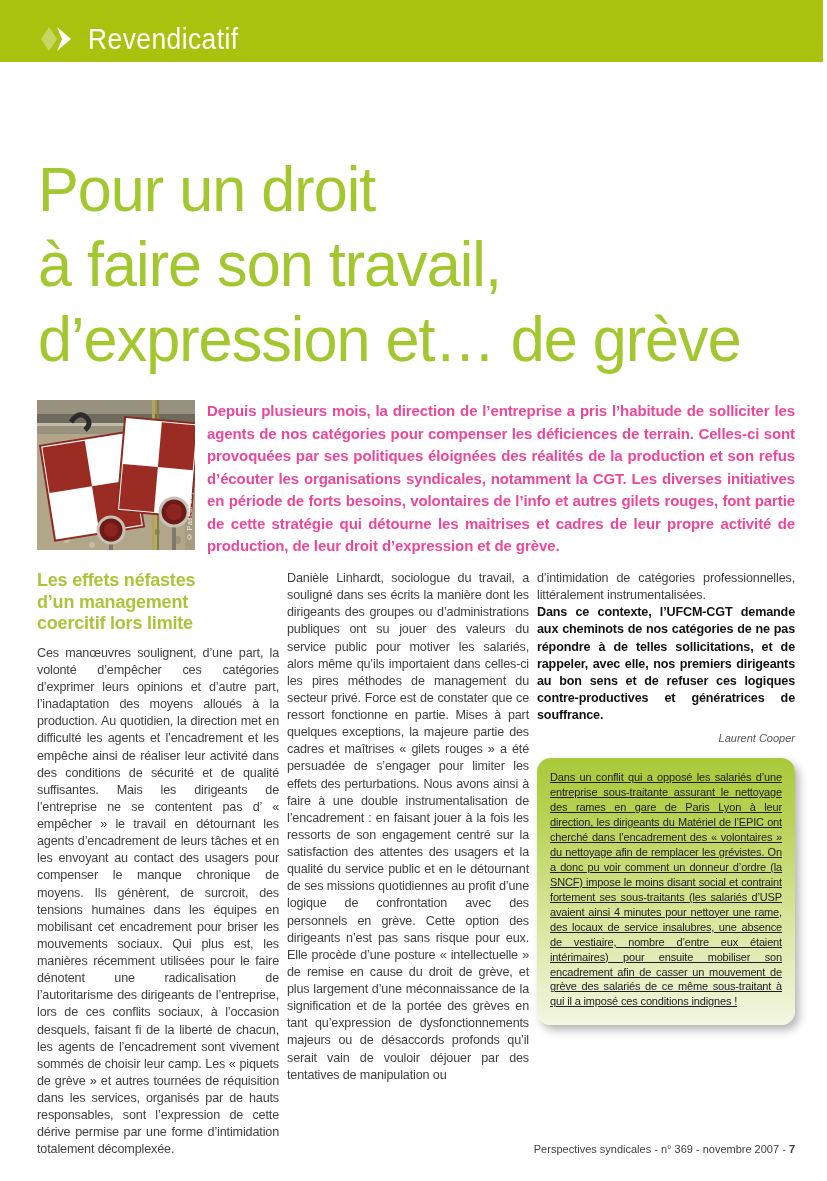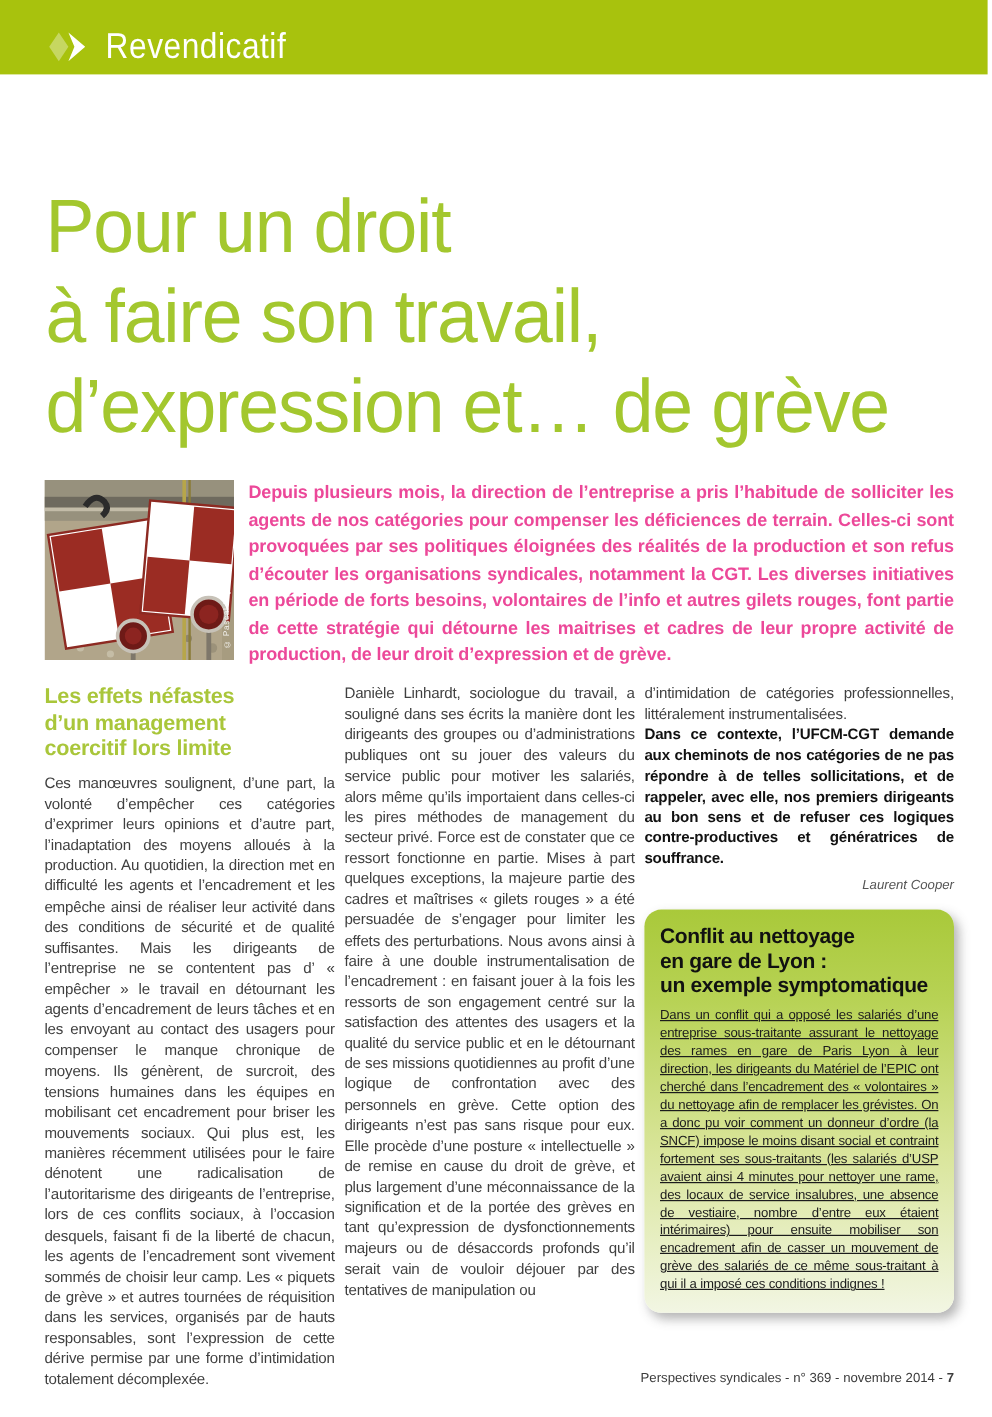--- a/index.html
+++ b/index.html
@@ -163,26 +163,23 @@
     <div class="col">
       <p class="body-text">Danièle Linhardt, sociologue du travail, a souligné dans ses écrits la manière dont les dirigeants des groupes ou d’administrations publiques ont su jouer des valeurs du service public pour motiver les salariés, alors même qu’ils importaient dans celles-ci les pires méthodes de management du secteur privé. Force est de constater que ce ressort fonctionne en partie. Mises à part quelques exceptions, la majeure partie des cadres et maîtrises « gilets rouges » a été persuadée de s’engager pour limiter les effets des perturbations. Nous avons ainsi à faire à une double instrumentalisation de l’encadrement : en faisant jouer à la fois les ressorts de son engagement centré sur la satisfaction des attentes des usagers et la qualité du service public et en le détournant de ses missions quotidiennes au profit d’une logique de confrontation avec des personnels en grève. Cette option des dirigeants n’est pas sans risque pour eux. Elle procède d’une posture « intellectuelle » de remise en cause du droit de grève, et plus largement d’une méconnaissance de la signification et de la portée des grèves en tant qu’expression de dysfonctionnements majeurs ou de désaccords profonds qu’il serait vain de vouloir déjouer par des tentatives de manipulation ou</p>
     </div>
 
     <div class="col">
       <p class="body-text">d’intimidation de catégories professionnelles, littéralement instrumentalisées.</p>
       <p class="body-text bold">Dans ce contexte, l’UFCM-CGT demande aux cheminots de nos catégories de ne pas répondre à de telles sollicitations, et de rappeler, avec elle, nos premiers dirigeants au bon sens et de refuser ces logiques contre-productives et génératrices de souffrance.</p>
       <p class="author">Laurent Cooper</p>
 
       <aside class="hbox">
-        <h3 class="hbox-heading">Conflit au nettoyage
-en gare de Lyon :
-un exemple symptomatique</h3>
         <p class="hbox-body">Dans un conflit qui a opposé les salariés d’une entreprise sous-traitante assurant le nettoyage des rames en gare de Paris Lyon à leur direction, les dirigeants du Matériel de l’EPIC ont cherché dans l’encadrement des « volontaires » du nettoyage afin de remplacer les grévistes. On a donc pu voir comment un donneur d’ordre (la SNCF) impose le moins disant social et contraint fortement ses sous-traitants (les salariés d’USP avaient ainsi 4 minutes pour nettoyer une rame, des locaux de service insalubres, une absence de vestiaire, nombre d’entre eux étaient intérimaires) pour ensuite mobiliser son encadrement afin de casser un mouvement de grève des salariés de ce même sous-traitant à qui il a imposé ces conditions indignes !</p>
       </aside>
     </div>
 
   </section>
 
   <footer class="footer">
-    <span>Perspectives syndicales - n° 369 - novembre 2014 - </span><span class="pg">7</span>
+    <span>Perspectives syndicales - n° 369 - novembre 2007 - </span><span class="pg">7</span>
   </footer>
 
 </div>
 
 </body></html>

